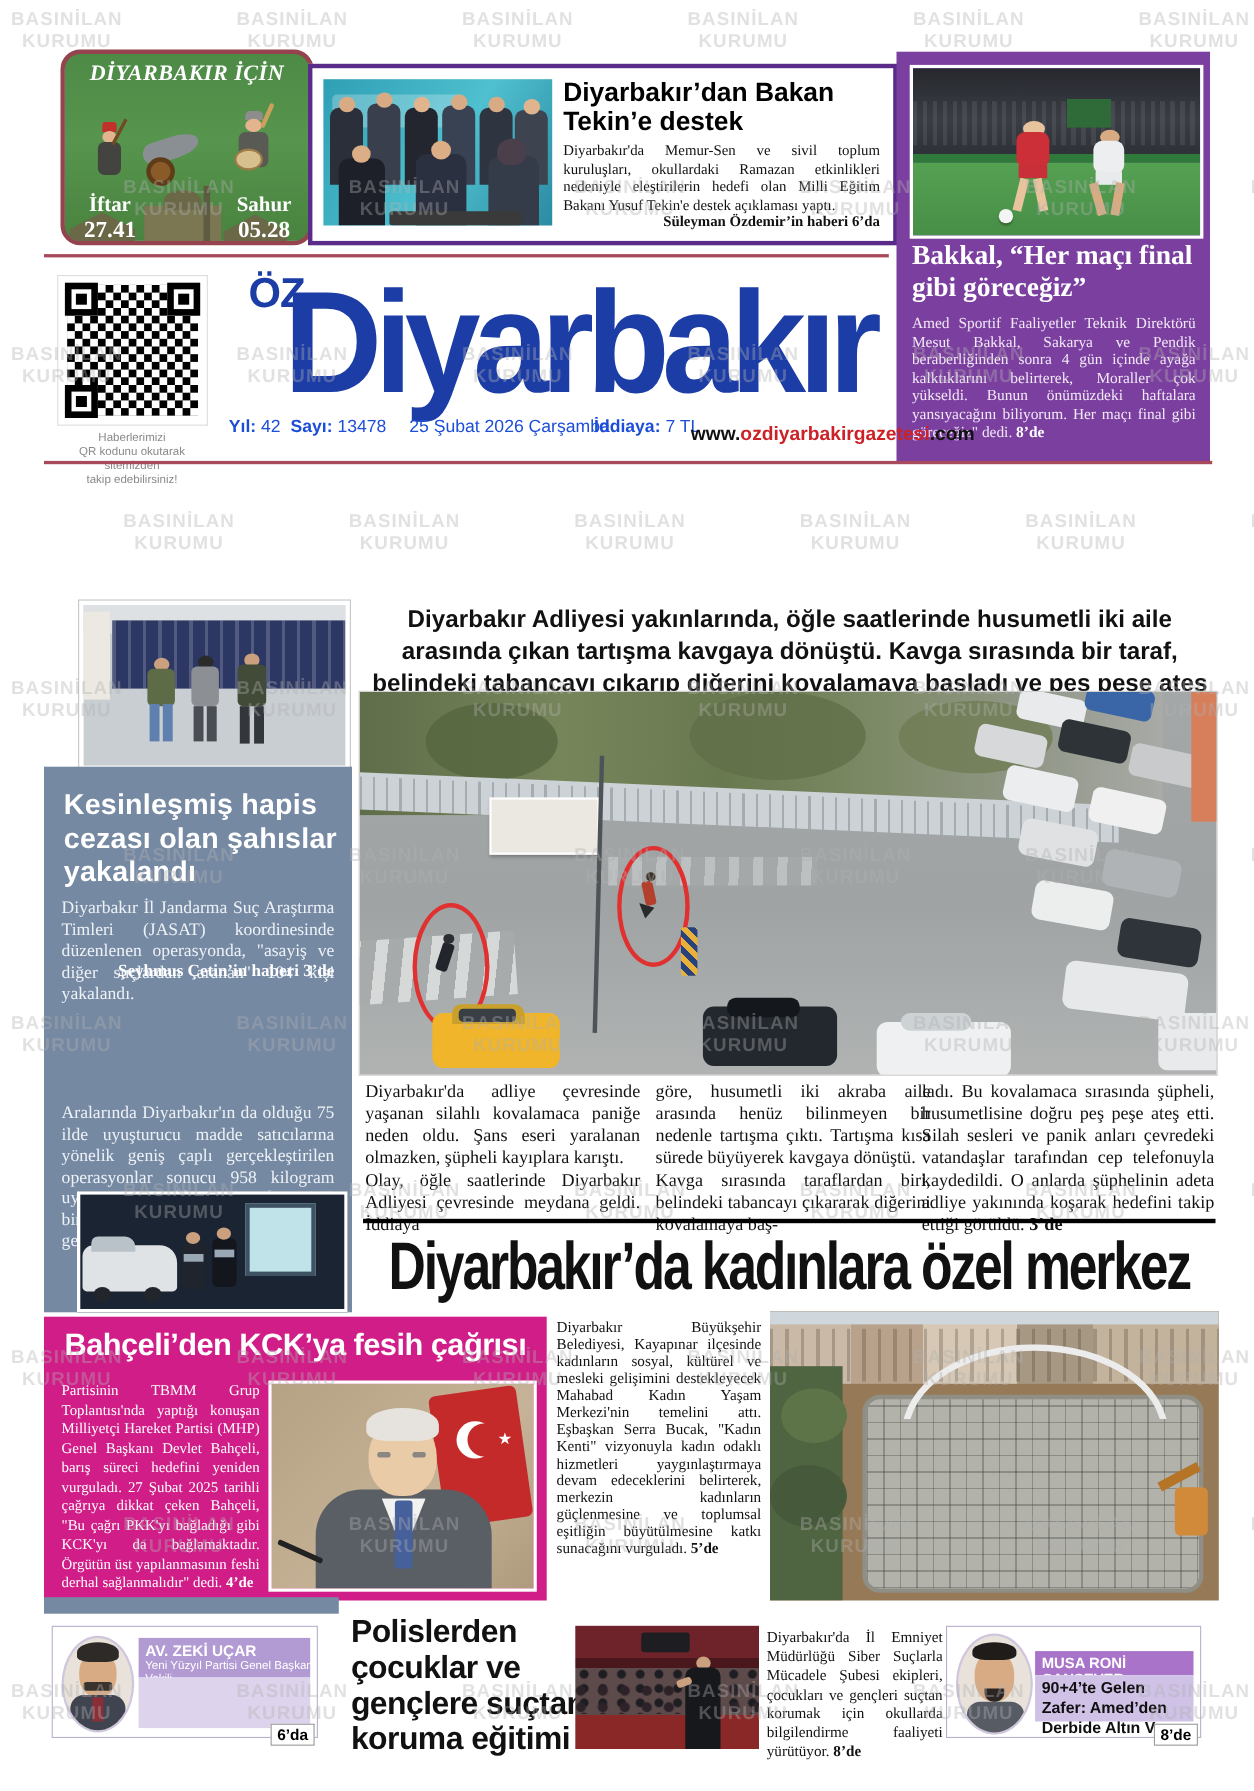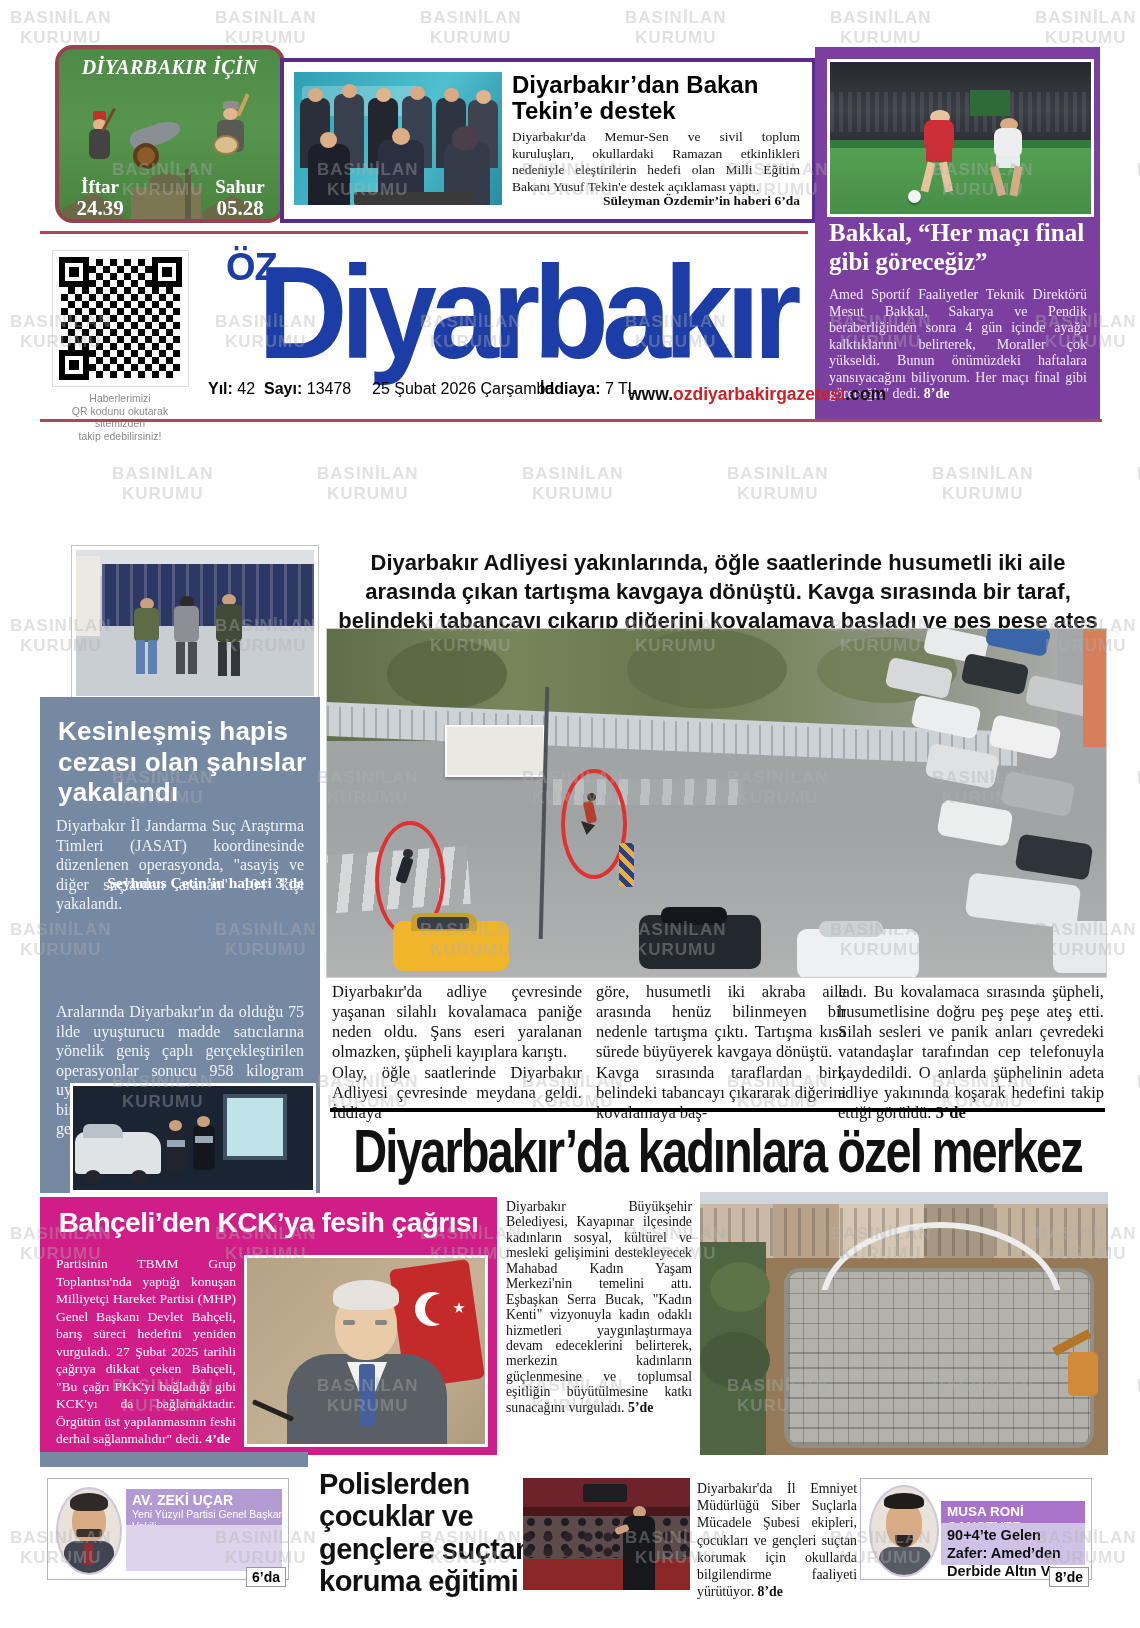--- a/index.html
+++ b/index.html
@@ -28,21 +28,21 @@
   .qr-inner{position:absolute;left:8px;top:8px;width:119px;height:119px;
             background:conic-gradient(#000 25%,#fff 0 50%,#000 0 75%,#fff 0) 0 0/14px 14px;}
   .finder{position:absolute;width:30px;height:30px;border:6px solid #000;background:#fff;box-sizing:border-box;}
   .finder i{position:absolute;left:4px;top:4px;width:10px;height:10px;background:#000;}
   .qr-caption{position:absolute;left:36px;top:392px;width:168px;text-align:center;color:#8a8a8a;
               font-size:10.5px;line-height:1.2;font-family:"Liberation Sans",sans-serif;}
   .oz{position:absolute;left:226px;top:246px;color:#1d3da6;font-weight:bold;font-size:38px;
       font-family:"Liberation Sans",sans-serif;letter-spacing:-1px;}
   .masthead-title{position:absolute;left:258px;top:242px;color:#1d3da6;font-weight:bold;font-size:124px;
       font-family:"Liberation Sans",sans-serif;letter-spacing:-7px;line-height:1.08;transform:scaleY(1.06);transform-origin:top left;}
-  .info-line{position:absolute;top:380px;font-family:"Liberation Sans",sans-serif;font-size:16px;color:#000000;}
+  .info-line{position:absolute;top:380px;font-family:"Liberation Sans",sans-serif;font-size:16px;color:#1d4ed8;}
   .info-line b{font-weight:bold;}
   .website{position:absolute;left:628px;top:384px;font-family:"Liberation Sans",sans-serif;font-weight:bold;font-size:17.5px;}
   .website .red{color:#cc2127;}
   
   .headline1{position:absolute;left:38px;top:424px;width:1066px;height:118px;display:flex;align-items:center;justify-content:center;}
   .headline1 span{font-family:"Liberation Sans",sans-serif;font-weight:bold;font-size:74px;letter-spacing:-4px;
                   white-space:nowrap;transform:scale(.99,1.5);}
   .deck{position:absolute;left:332px;top:548px;width:772px;text-align:center;font-family:"Liberation Sans",sans-serif;
         font-weight:bold;font-size:22px;line-height:1.32;}
   .blue-box{position:absolute;left:40px;top:697px;width:280px;height:496px;background:#7689a3;}
@@ -105,21 +105,21 @@
     <div style="position:absolute;left:152px;top:52px;width:44px;height:70px;">
       <div style="position:absolute;left:12px;top:0;width:16px;height:8px;background:#8d8d8d;border-radius:4px 4px 0 0;"></div>
       <div style="position:absolute;left:12px;top:7px;width:15px;height:12px;background:#e3b48d;border-radius:50%;"></div>
       <div style="position:absolute;left:6px;top:19px;width:27px;height:32px;background:#5a5a55;border-radius:6px;"></div>
       <div style="position:absolute;left:2px;top:34px;width:26px;height:20px;background:#d8c08e;border-radius:50%;border:2px solid #9c7c46;box-sizing:border-box;"></div>
       <div style="position:absolute;left:30px;top:-8px;width:4px;height:24px;background:#caa25c;border-radius:2px;transform:rotate(24deg);"></div>
     </div>
     <div class="promo-title">DİYARBAKIR İÇİN</div>
     <div class="promo-time" style="left:10px;top:128px;width:62px;">
       <span>İftar</span><br>
-      <span style="font-size:21px;">24.39</span>
+      <span style="font-size:21px;">27.41</span>
     </div>
     <div class="promo-time" style="right:8px;top:128px;width:66px;">
       <span>Sahur</span><br>
       <span style="font-size:21px;">05.28</span>
     </div>
   </div>
 
   <div class="top-center-box">
     <div class="photo" style="left:10px;top:10px;width:208px;height:133px;background:linear-gradient(120deg,#2f9fb5,#4fc0cf 55%,#2b8ba3);">
       <div style="position:absolute;left:8px;top:14px;width:120px;height:30px;background:rgba(255,255,255,.25);border-radius:4px;"></div>

